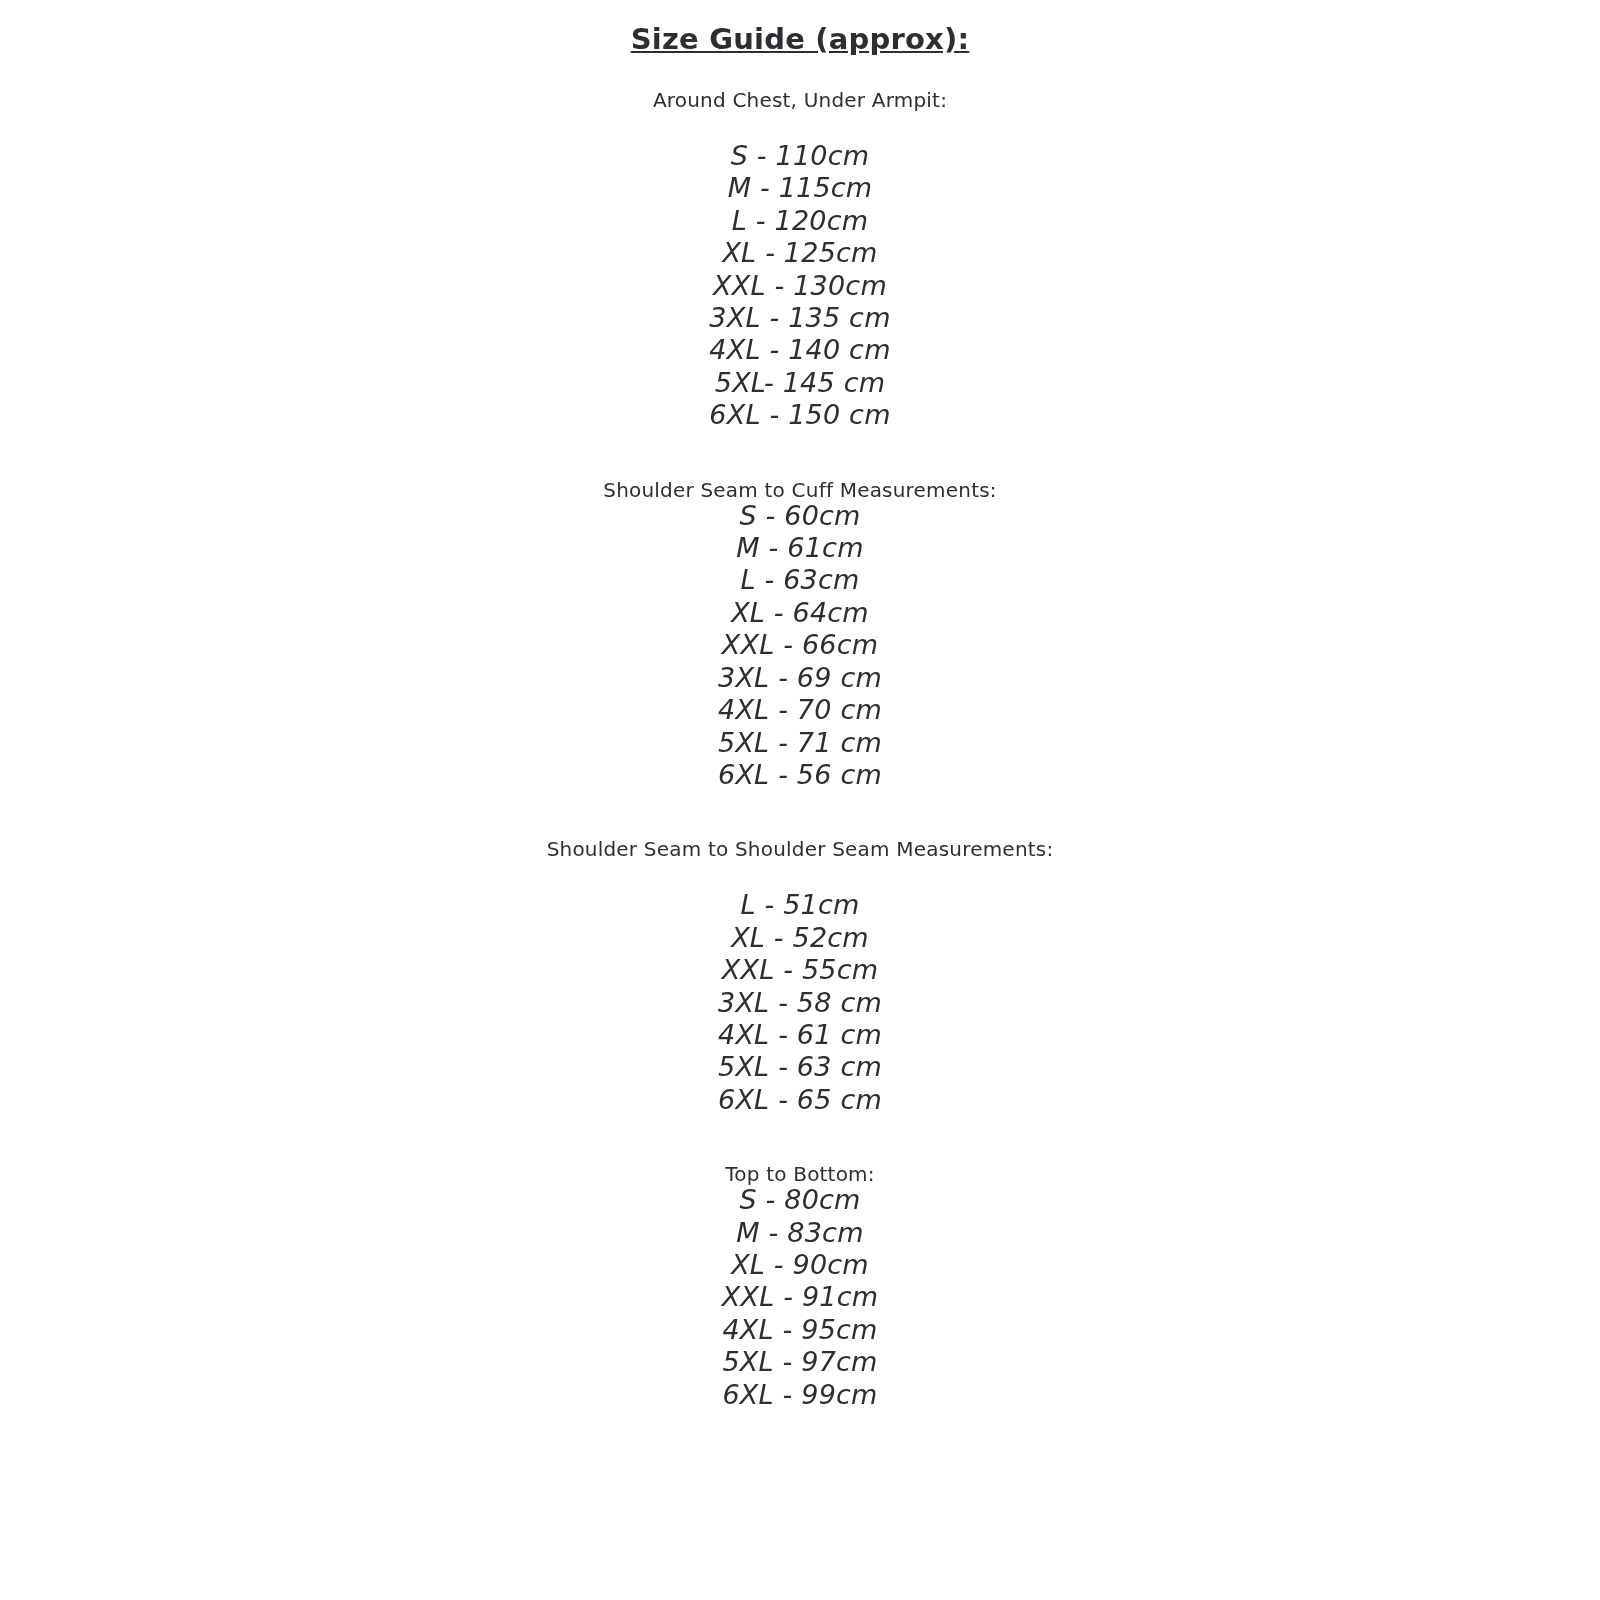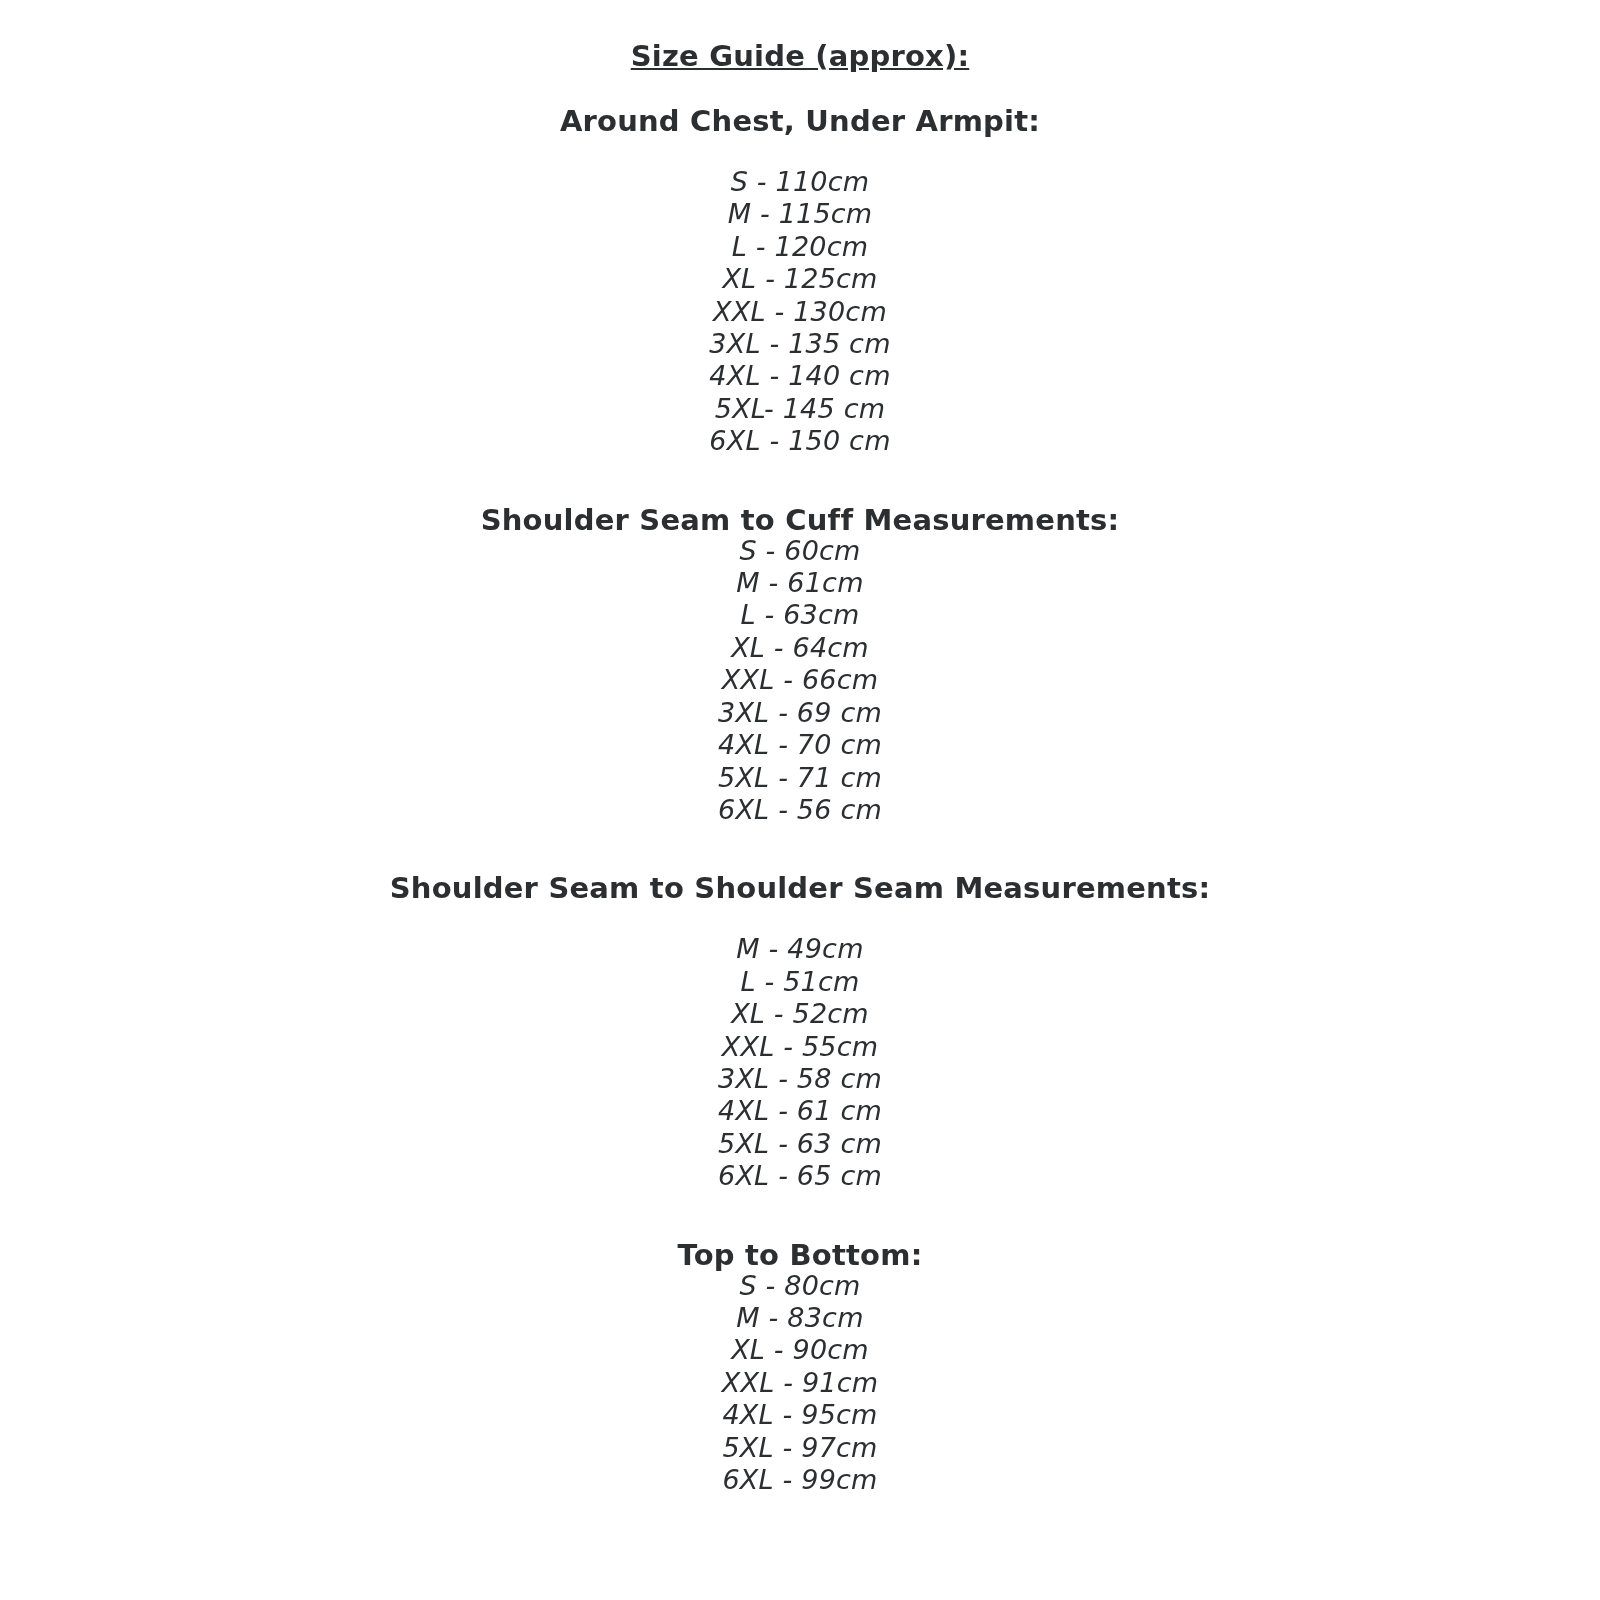--- a/index.html
+++ b/index.html
@@ -11,34 +11,34 @@
     width: 1600px;
     height: 1600px;
     font-family: "DejaVu Sans", sans-serif;
     color: #2c2f31;
     overflow: hidden;
   }
   .page {
     width: 1600px;
     height: 1268px;
     box-sizing: border-box;
-    padding: 32px 0 0 0;
+    padding: 15px 0 0 0;
     text-align: center;
   }
   .title {
     font-size: 29px;
     font-weight: 700;
     text-decoration: underline;
     letter-spacing: 0.2px;
     line-height: 1.0;
     margin: 10px 0 0 0;
   }
   .section-head {
-    font-size: 29px;
-    font-weight: 700;
+    font-size: 20px;
+    font-weight: 400;
     letter-spacing: 0.2px;
     line-height: 1.0;
   }
   .line {
     font-size: 27px;
     font-weight: 400;
     line-height: 32.4px;
     letter-spacing: 0.2px;
     font-style: italic;
   }
@@ -85,21 +85,20 @@
     <div class="line">5XL - 71 cm</div>
     <div class="line">6XL - 56 cm</div>
   </div>
 
   <div class="gap-lg"></div>
   <div class="gap-sm"></div>
 
   <div class="block">
     <div class="section-head">Shoulder Seam to Shoulder Seam Measurements:</div>
     <div class="gap-md"></div>
-    <div class="line">M - 49cm</div>
     <div class="line">L - 51cm</div>
     <div class="line">XL - 52cm</div>
     <div class="line">XXL - 55cm</div>
     <div class="line">3XL - 58 cm</div>
     <div class="line">4XL - 61 cm</div>
     <div class="line">5XL - 63 cm</div>
     <div class="line">6XL - 65 cm</div>
   </div>
 
   <div class="gap-lg"></div>

